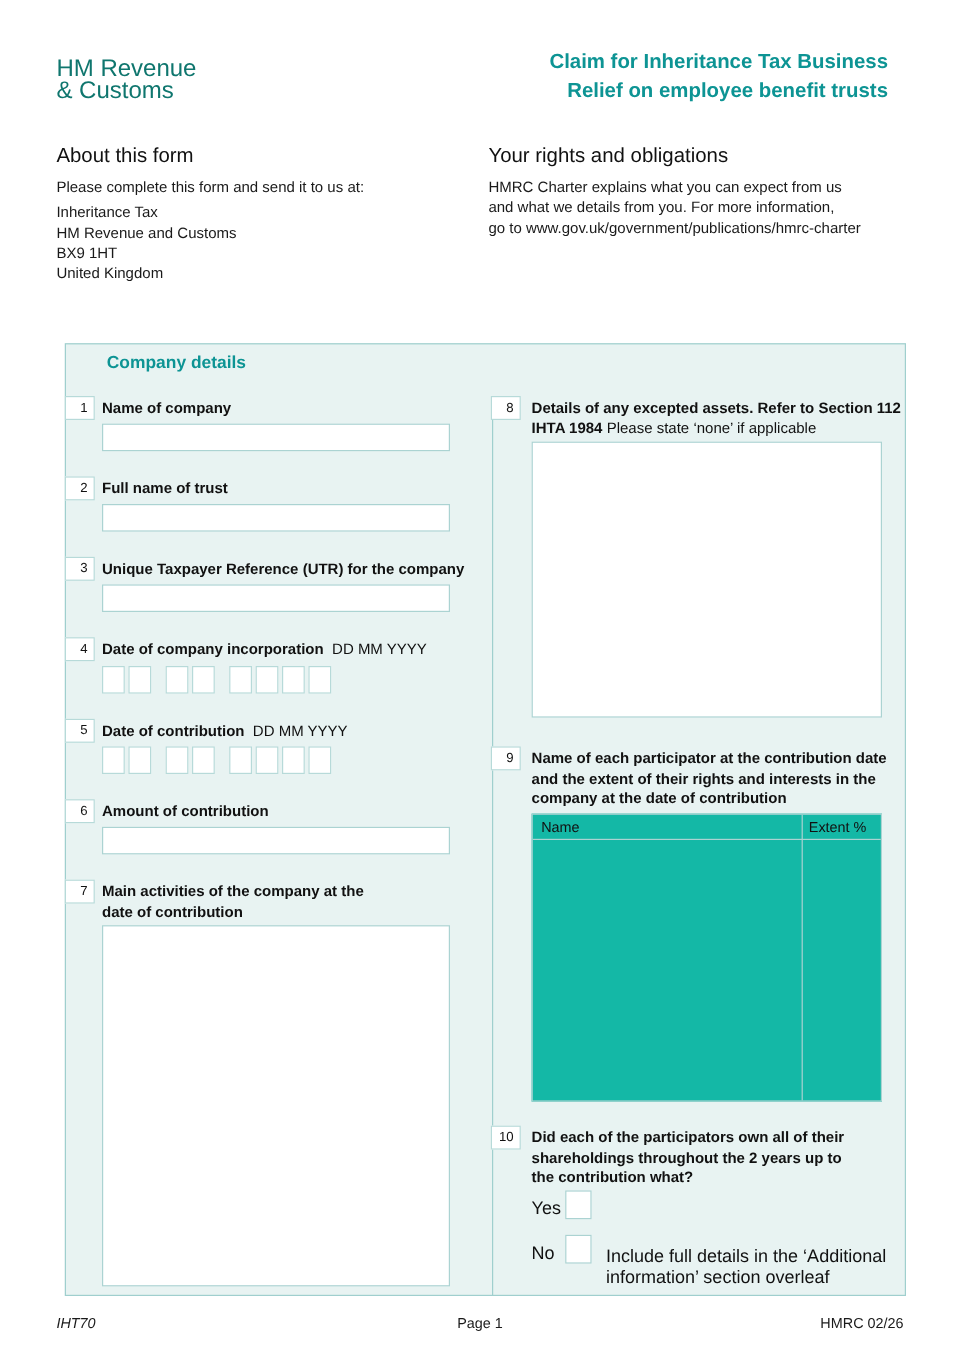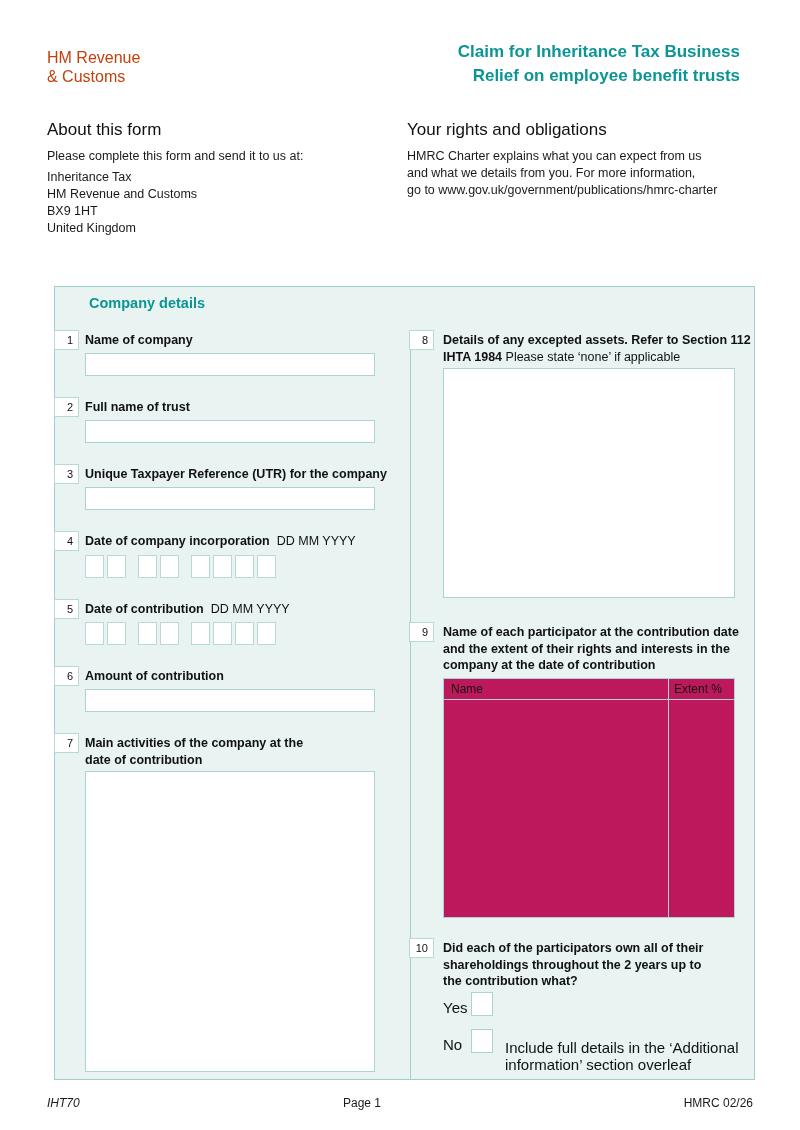--- a/index.html
+++ b/index.html
@@ -2,41 +2,41 @@
 <html><head>
 <meta charset="utf-8">
 <style>
   html,body{margin:0;padding:0;}
   body{background:#fff;}
   .page{
     position:relative;width:800px;height:1130px;background:#ffffff;
     font-family:"Liberation Sans", sans-serif;color:#1a1a1a;overflow:hidden;
   }
   
-  .logo{position:absolute;left:47px;top:48px;font-size:16px;line-height:19px;color:#c2410c;}
+  .logo{position:absolute;left:47px;top:48px;font-size:20px;line-height:19px;color:#0f766e;}
   .doc-title{position:absolute;right:60px;top:40px;text-align:right;
     font-size:17px;font-weight:bold;line-height:24px;color:#0d9494;}
   
   .intro-head{position:absolute;font-size:17px;font-weight:400;color:#111;}
   .body-text{position:absolute;font-size:12.5px;line-height:17px;color:#1a1a1a;}
   
   .panel{position:absolute;left:54px;top:286px;width:701px;height:794px;
     background:#e8f3f2;border:1px solid #9fcfce;box-sizing:border-box;}
   .section-heading{position:absolute;left:34px;top:8px;font-size:14.5px;font-weight:bold;color:#0d9494;}
   .col-rule{position:absolute;left:355px;top:44px;width:1px;height:749px;background:#9fcfce;}
   .numbox{position:absolute;width:25px;height:20px;background:#ffffff;border:1px solid #b7dad9;
     box-sizing:border-box;font-size:11px;line-height:18px;text-align:right;padding-right:5px;color:#111;}
   .qlabel{position:absolute;font-size:12.5px;font-weight:bold;color:#111;white-space:nowrap;line-height:16.5px;}
   .qlabel .hint{font-weight:400;}
   .note{font-weight:400;}
   .tinput{position:absolute;background:#ffffff;border:1.5px solid #abd3d2;box-sizing:border-box;}
   .daterow{position:absolute;display:flex;}
   .datecell{width:19px;height:23px;background:#ffffff;border:1.5px solid #b7dad9;box-sizing:border-box;margin-right:3px;}
   .groupgap{margin-right:12px;}
-  .ptable{position:absolute;background:#be185d;border:1.5px solid #abd3d2;box-sizing:border-box;}
+  .ptable{position:absolute;background:#14b8a6;border:1.5px solid #abd3d2;box-sizing:border-box;}
   .ptable .hdr-rule{position:absolute;left:0;top:20px;width:100%;height:1px;background:#abd3d2;}
   .ptable .v-rule{position:absolute;left:224px;top:0;width:1px;height:100%;background:#abd3d2;}
   .ptable .hcell{position:absolute;top:3px;font-size:12px;font-weight:400;color:#111;}
   .chk{position:absolute;width:22px;height:24px;background:#ffffff;border:1.5px solid #abd3d2;box-sizing:border-box;}
   .plain{position:absolute;font-size:15px;font-weight:400;color:#111;white-space:nowrap;line-height:16.5px;}
   .footer-text{position:absolute;top:1096px;font-size:12px;color:#1a1a1a;}
 </style>
 </head>
 <body>
 
@@ -161,16 +161,16 @@
   <div class="plain" style="left:443px;top:1000px;">Yes</div>
   <div class="chk" style="left:471px;top:992px;"></div>
   <div class="plain" style="left:443px;top:1037px;">No</div>
   <div class="chk" style="left:471px;top:1029px;"></div>
   <div class="plain" style="left:505px;top:1040px;">
     <div>Include full details in the ‘Additional</div>
     <div>information’ section overleaf</div>
   </div>
 
   <div class="footer-text" style="left:47px;font-style:italic;">IHT70</div>
-  <div class="footer-text" style="left:0;width:724px;text-align:center;">Page 1</div>
+  <div class="footer-text" style="left:0;width:800px;text-align:center;">Page 1</div>
   <div class="footer-text" style="right:47px;">HMRC 02/26</div>
 
 </div>
 
 </body></html>

